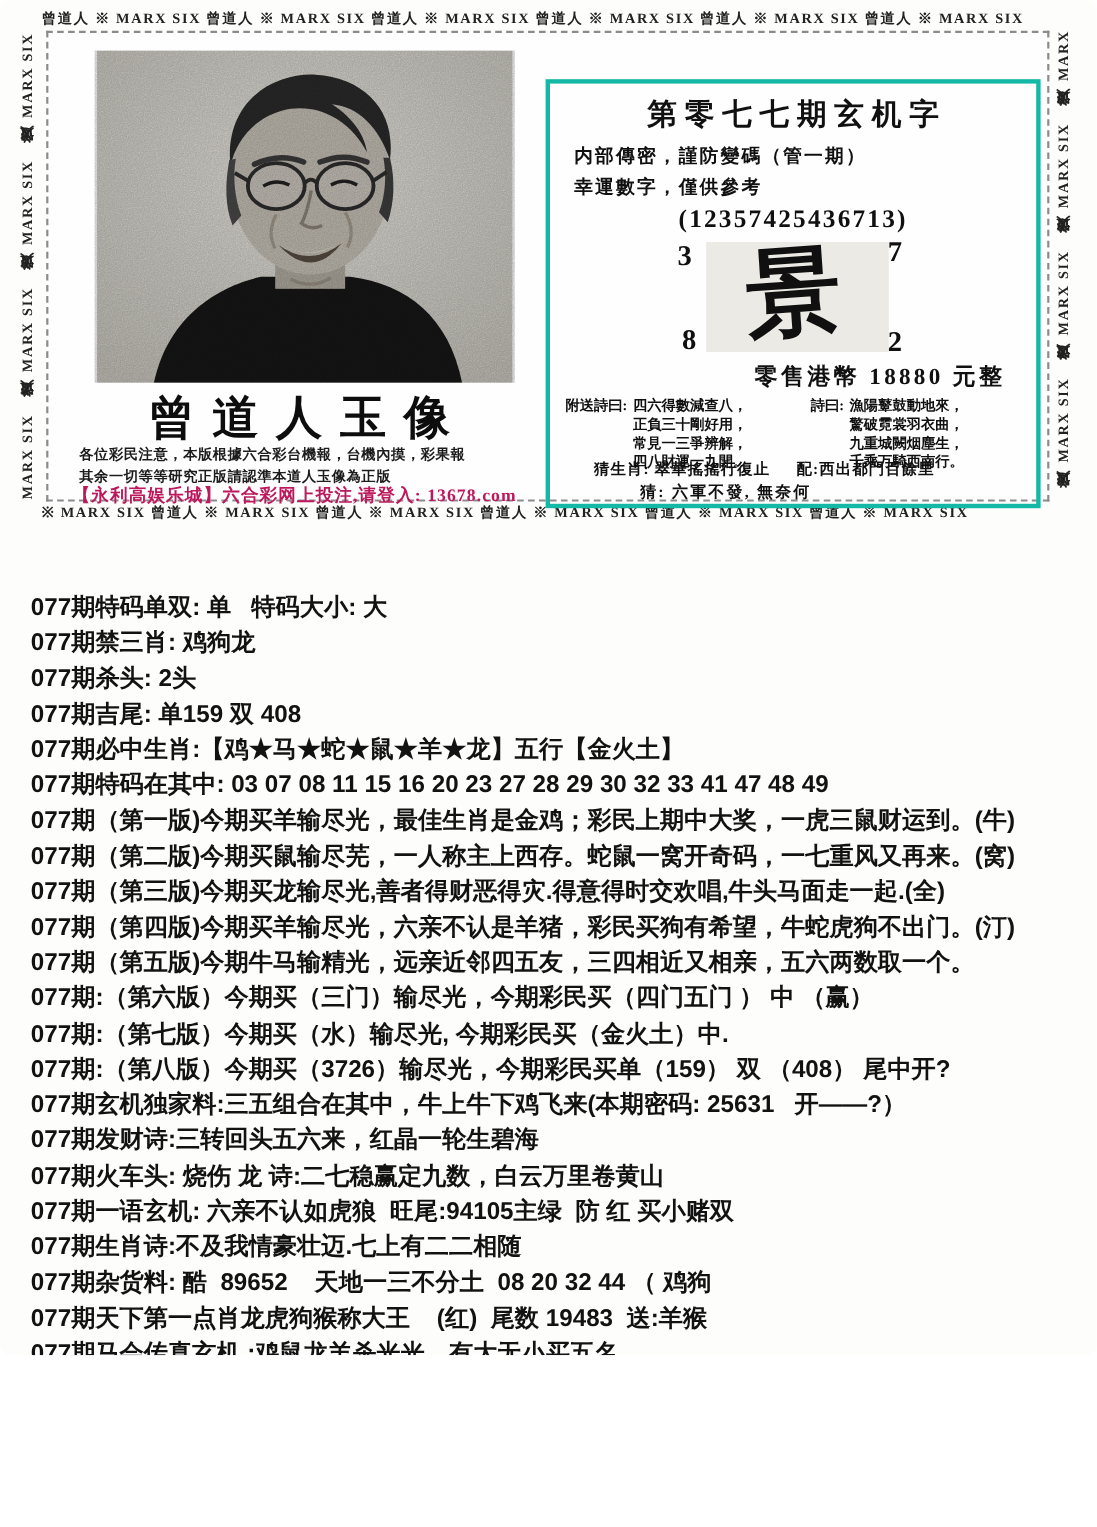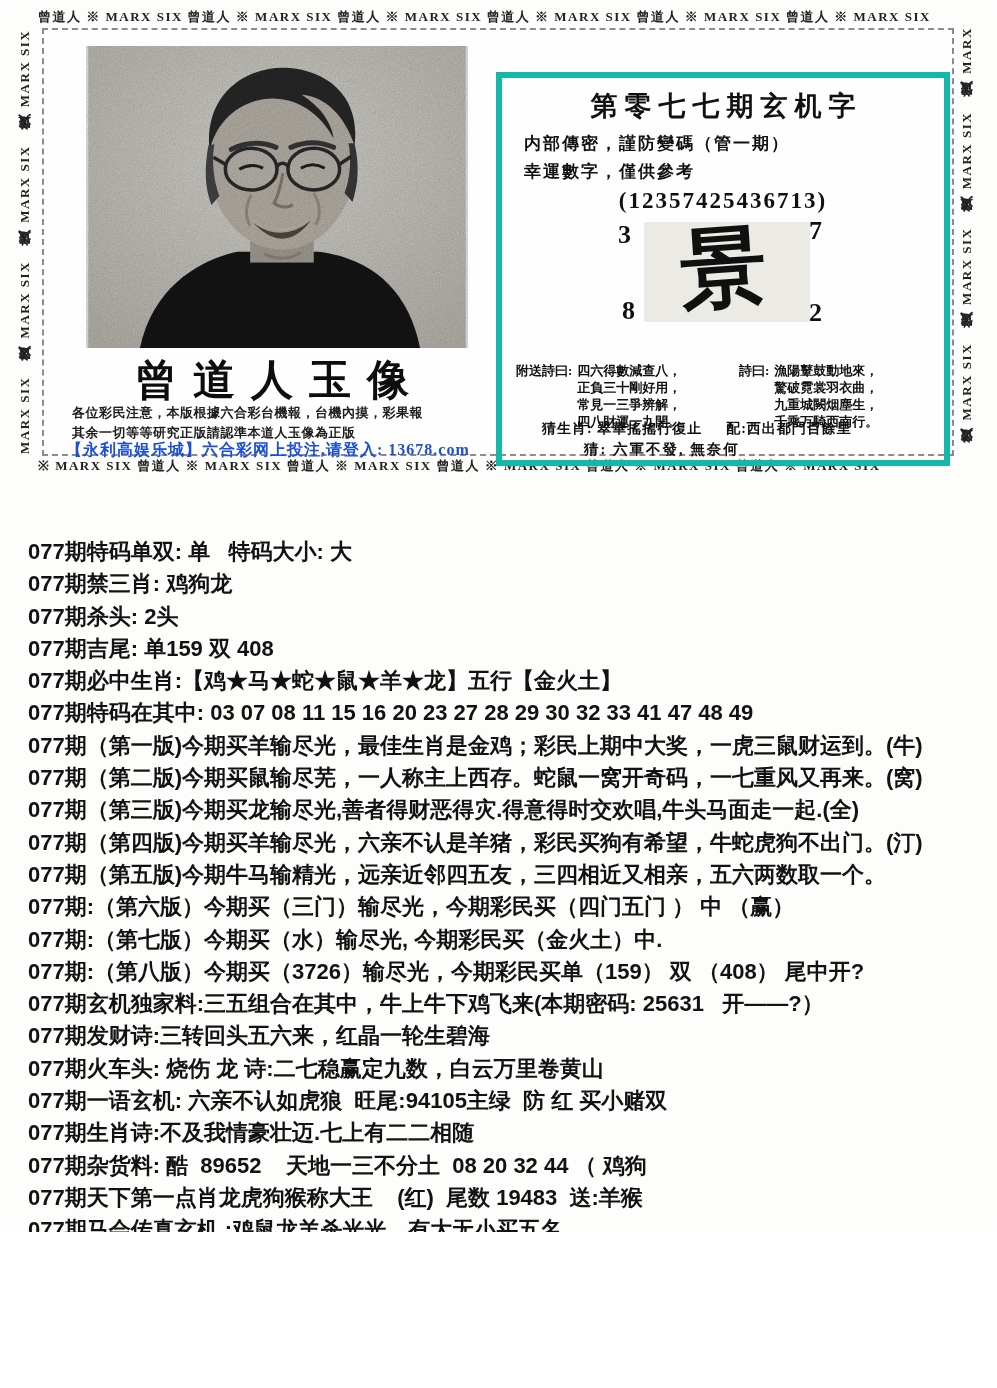--- a/index.html
+++ b/index.html
@@ -21,24 +21,24 @@
   .inner{position:absolute;left:28px;top:22px;right:26px;bottom:20px;border:2px dashed #8b8b8b;background:#fefefe;}
 
   .photo{position:absolute;left:42px;top:16px;width:382px;height:302px;}
   .caption{position:absolute;left:6px;top:322px;width:444px;text-align:center;
            font-family:"Liberation Serif",serif;font-weight:bold;font-size:42px;
            letter-spacing:16px;text-indent:16px;color:#0d0d0d;}
   .note{position:absolute;left:28px;white-space:nowrap;font-family:"Liberation Serif",serif;
         font-weight:bold;font-size:13px;letter-spacing:0.5px;color:#1c1c1c;}
   .note1{top:374px;} .note2{top:394px;}
   .site{position:absolute;left:22px;top:410px;white-space:nowrap;font-family:"Liberation Serif",serif;
-        font-weight:bold;font-size:16px;letter-spacing:1px;color:#1d4ed8;}
-
-  
-  .info-box{position:absolute;left:452px;top:42px;width:442px;height:382px;border:6px solid #14b8a6;
+        font-weight:bold;font-size:16px;letter-spacing:1px;color:#be185d;}
+
+  
+  .info-box{position:absolute;left:452px;top:42px;width:442px;height:382px;border:4px solid #14b8a6;
             font-family:"Liberation Serif",serif;color:#101010;}
   .ib-title{position:absolute;top:10px;left:0;width:100%;text-align:center;font-weight:bold;
             font-size:27px;letter-spacing:7px;text-indent:7px;}
   .ib-r1{position:absolute;top:54px;left:22px;right:16px;display:flex;
          font-weight:bold;font-size:17px;letter-spacing:2px;}
   .ib-r2{position:absolute;top:82px;left:22px;font-weight:bold;font-size:17px;letter-spacing:2px;}
   .ib-lucky{position:absolute;top:110px;left:0;width:100%;text-align:center;font-weight:bold;
             font-size:23px;letter-spacing:2px;}
   .ib-mystery{position:absolute;top:142px;left:50%;transform:translateX(-50%);width:210px;height:104px;}
   .m-bg{position:absolute;left:26px;top:2px;width:166px;height:100px;background:#eceae5;}
@@ -132,20 +132,21 @@
 
         <div class="ib-mystery">
           <div class="m-bg"></div>
           <span class="m-num m-tl">3</span>
           <span class="m-num m-tr">7</span>
           <span class="m-num m-bl">8</span>
           <span class="m-num m-br">2</span>
           <span class="m-glyph">景</span>
         </div>
 
+        <div class="ib-price">零售港幣 18880 元整</div>
 
         <div class="ib-poems">
           <div class="poem poem-a">
             <span class="plabel">附送詩曰:</span>
             <div class="plines">
 
             <div>四六得數減查八，</div>
                 <div>正負三十剛好用，</div>
                 <div>常見一三爭辨解，</div>
                 <div>四八財運一九開。</div>

